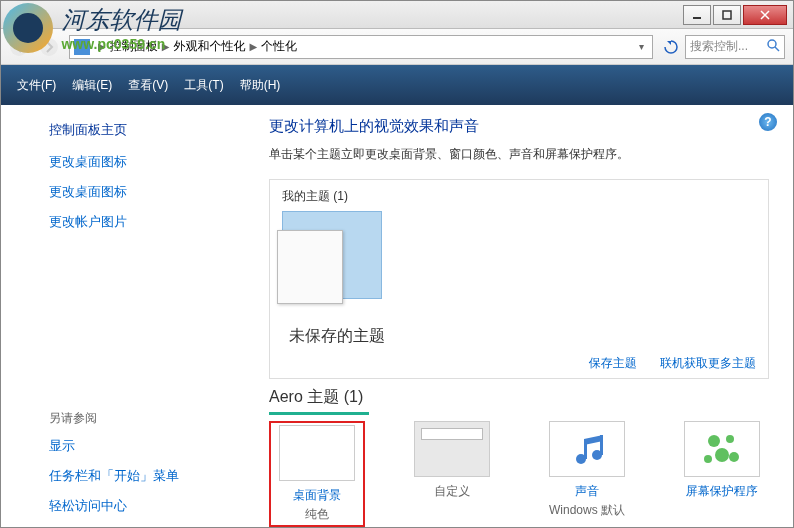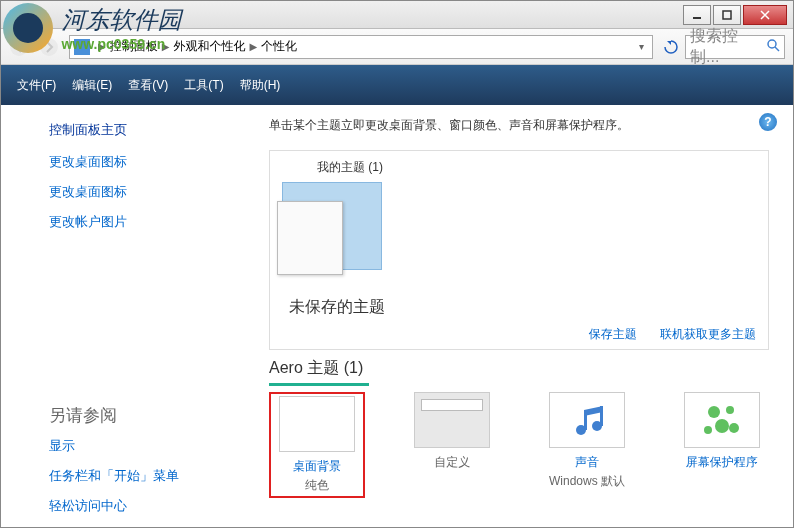--- a/index.html
+++ b/index.html
@@ -18,41 +18,41 @@
     .win-btn.close svg { fill: #fff; }
     
     .toolbar { height: 36px; background: linear-gradient(#fafafa, #eee); border-bottom: 1px solid #ccc; display: flex; align-items: center; padding: 0 4px; gap: 2px; }
     .nav-btn { width: 28px; height: 28px; border-radius: 3px; display: flex; align-items: center; justify-content: center; cursor: pointer; }
     .nav-btn.disabled { opacity: 0.4; }
     .breadcrumb-bar { flex: 1; height: 24px; background: #fff; border: 1px solid #aaa; display: flex; align-items: center; padding: 0 4px; margin: 0 4px; font-size: 12px; }
     .bc-icon { width: 16px; height: 16px; background: #4A90D9; margin-right: 4px; }
     .bc-sep { margin: 0 4px; color: #666; font-size: 10px; }
     .bc-item { color: #000; cursor: pointer; }
     .refresh-btn { width: 24px; height: 24px; display: flex; align-items: center; justify-content: center; cursor: pointer; color: #2060C0; }
-    .search-box { width: 100px; height: 24px; background: #fff; border: 1px solid #aaa; display: flex; align-items: center; padding: 0 4px; font-size: 16px; color: #888; margin-right: 4px; }
+    .search-box { width: 100px; height: 24px; background: #fff; border: 1px solid #aaa; display: flex; align-items: center; padding: 0 4px; font-size: 12px; color: #888; margin-right: 4px; }
     .search-icon { margin-left: auto; color: #4080D0; }
     
     .menubar { height: 40px; background: linear-gradient(#2E5C8A, #1E3A5C); display: flex; align-items: center; padding: 0 8px; }
     .menu-item { color: #fff; font-size: 12px; padding: 0 8px; cursor: pointer; }
     
     .content-area { display: flex; height: calc(100% - 88px); padding-left: 24px; }
     
     .sidebar { width: 220px; padding: 16px 0 16px 24px; display: flex; flex-direction: column; }
     .sidebar-title { color: #003399; font-size: 13px; margin-bottom: 14px; cursor: pointer; }
     .sidebar-link { color: #0066CC; font-size: 13px; margin-bottom: 12px; cursor: pointer; }
     .sidebar-spacer { flex: 1; }
-    .sidebar-section { color: #666; font-size: 17px; margin-bottom: 10px; }
+    .sidebar-section { color: #666; font-size: 12px; margin-bottom: 10px; }
     
     .main-panel { flex: 1; padding: 12px 24px; overflow: hidden; position: relative; }
     .help-icon { position: absolute; top: 8px; right: 16px; width: 18px; height: 18px; border-radius: 50%; background: radial-gradient(#6CB8F0, #2070C0); color: #fff; font-size: 12px; display: flex; align-items: center; justify-content: center; cursor: pointer; font-weight: bold; }
     .main-title { color: #003399; font-size: 15px; margin-bottom: 10px; }
     .main-desc { color: #333; font-size: 12px; margin-bottom: 16px; }
     
     .theme-group { border: 1px solid #ddd; padding: 8px 12px 6px; margin-bottom: 8px; }
-    .theme-group-title { font-size: 12px; color: #333; margin-bottom: 6px; margin-left: 35px; }
+    .theme-group-title { font-size: 12px; color: #333; margin-bottom: 6px; }
     .theme-item { width: 110px; display: inline-block; vertical-align: top; }
     .theme-thumb { width: 100px; height: 88px; background: #B8D8F0; border: 1px solid #88B8E0; position: relative; margin-bottom: 4px; cursor: pointer; }
     .theme-thumb::before { content: ""; position: absolute; width: 64px; height: 72px; background: #fafafa; border: 1px solid #bbb; bottom: -6px; left: -6px; box-shadow: 1px 1px 3px rgba(0,0,0,0.2); }
     .theme-label { font-size: 16px; text-align: center; color: #333; margin-top: 27px; }
     .theme-actions { text-align: right; font-size: 12px; margin-top: 8px; }
     .theme-action-link { color: #0066CC; cursor: pointer; margin-left: 20px; }
     
     .aero-title { font-size: 16px; color: #333; margin: 6px 0 4px; }
     .aero-bar { height: 3px; width: 100px; background: #20B090; margin-bottom: 6px; }
     
@@ -151,20 +151,21 @@
     <div class="sidebar-link">更改帐户图片</div>
     <div class="sidebar-spacer"></div>
     <div class="sidebar-section">另请参阅</div>
     <div class="sidebar-link">显示</div>
     <div class="sidebar-link">任务栏和「开始」菜单</div>
     <div class="sidebar-link">轻松访问中心</div>
   </div>
 
   <div class="main-panel">
     <div class="help-icon">?</div>
+    <div class="main-title">更改计算机上的视觉效果和声音</div>
     <div class="main-desc">单击某个主题立即更改桌面背景、窗口颜色、声音和屏幕保护程序。</div>
 
     <div class="theme-group">
       <div class="theme-group-title">我的主题 (1)</div>
       <div class="theme-item">
         <div class="theme-thumb"></div>
         <div class="theme-label">未保存的主题</div>
       </div>
       <div class="theme-actions">
         <span class="theme-action-link">保存主题</span>

